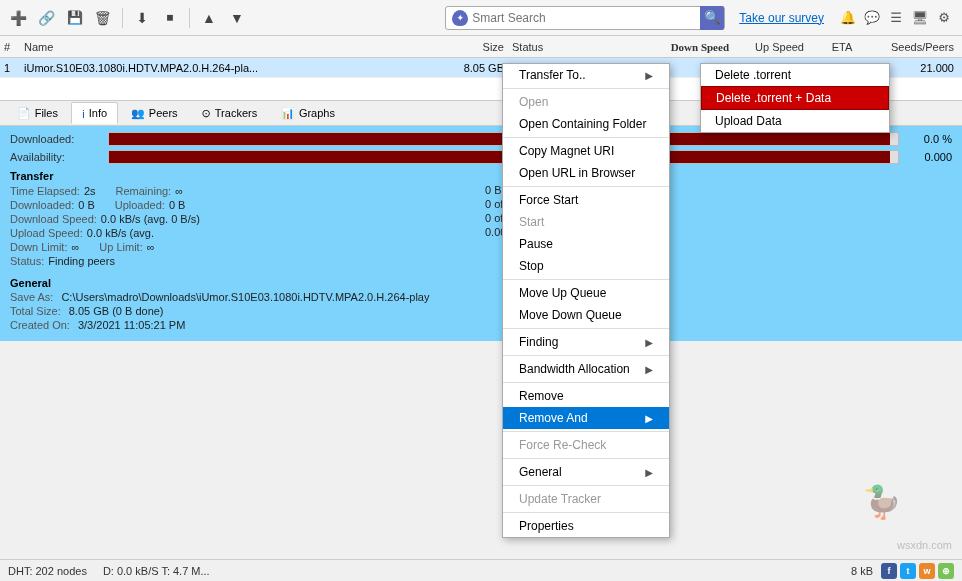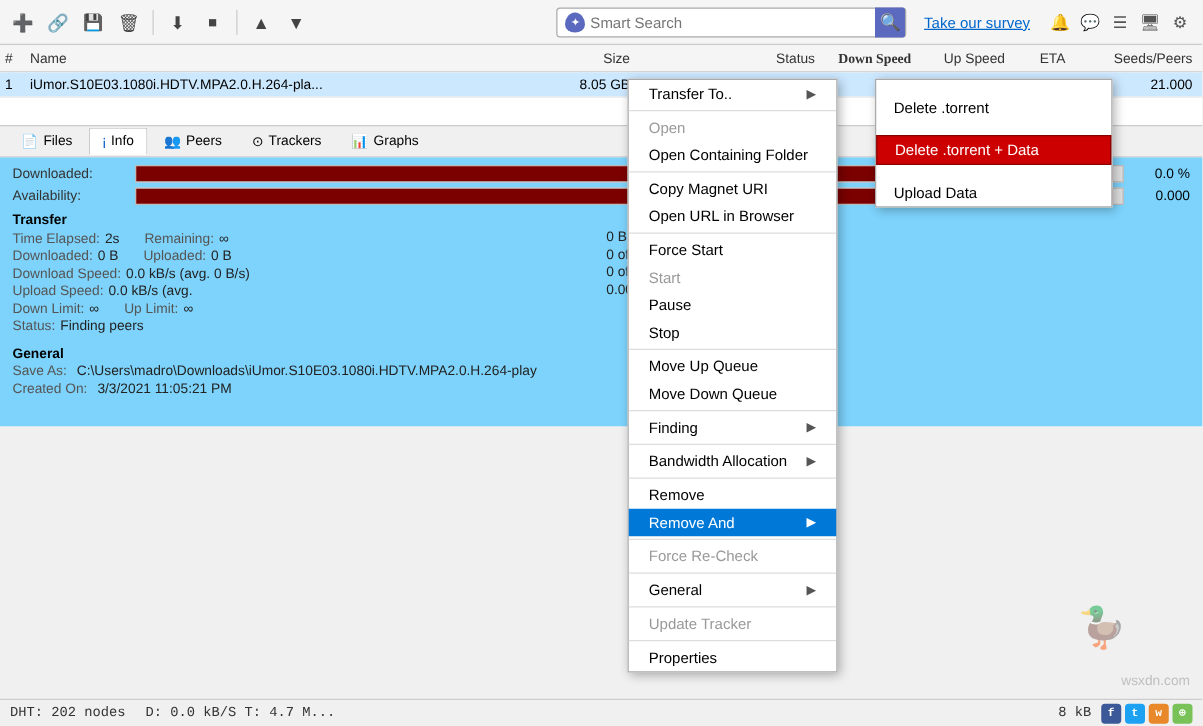--- a/index.html
+++ b/index.html
@@ -111,21 +111,21 @@
       border-bottom: 1px solid #ccc;
       height: 22px;
       display: flex;
       align-items: center;
       font-size: 11px;
       color: #333;
     }
     .col-hash { width: 20px; padding-left: 4px; }
     .col-name { flex: 1; padding-left: 4px; }
     .col-size { width: 80px; text-align: right; padding-right: 8px; }
-    .col-status { width: 140px; text-align: right; }
+    .col-status { width: 140px; text-align: left; }
     .col-down { width: 85px; text-align: right; padding-right: 8px; font-weight: bold; font-family: Liberation Serif, serif; }
     .col-up { width: 75px; text-align: right; padding-right: 8px; }
     .col-eta { width: 60px; text-align: center; }
     .col-seeds { width: 90px; text-align: right; padding-right: 8px; }
 
     
     .torrent-list {
       background: white;
       height: 42px;
     }
@@ -247,21 +247,20 @@
       display: flex;
       align-items: center;
       padding: 0 8px;
       gap: 16px;
       font-size: 11px;
       color: #333;
       position: absolute;
       bottom: 0;
       left: 0;
       right: 0;
-      font-family: Liberation Mono, monospace;
     }
     .status-right {
       margin-left: auto;
       display: flex;
       gap: 8px;
       align-items: center;
     }
     .status-social {
       display: flex;
       gap: 3px;
@@ -315,21 +314,20 @@
       box-shadow: 2px 2px 8px rgba(0,0,0,0.3);
       width: 190px;
       z-index: 101;
       font-size: 12px;
     }
     .submenu-item {
       padding: 4px 14px;
       cursor: pointer;
       display: flex;
       align-items: center;
-      margin-top: 11px;
     }
     .submenu-item.selected {
       background: #cc0000;
       color: white;
       border: 1px solid #880000;
     }
 
     
     .watermark {
       position: absolute;
@@ -493,20 +491,24 @@
     </div>
   </div>
 
   <div class="general-section">
     <div class="general-title">General</div>
     <div class="general-row">
       <span class="general-key">Save As:</span>
       <span class="general-val">C:\Users\madro\Downloads\iUmor.S10E03.1080i.HDTV.MPA2.0.H.264-play</span>
     </div>
     <div class="general-row">
+      <span class="general-key">Total Size:</span>
+      <span class="general-val">8.05 GB (0 B done)</span>
+    </div>
+    <div class="general-row">
       <span class="general-key">Created On:</span>
       <span class="general-val">3/3/2021 11:05:21 PM</span>
     </div>
   </div>
 </div>
 
 <div class="status-bar">
   <span>DHT: 202 nodes</span>
   <span>D: 0.0 kB/S T: 4.7 M...</span>
   <div class="status-right">

